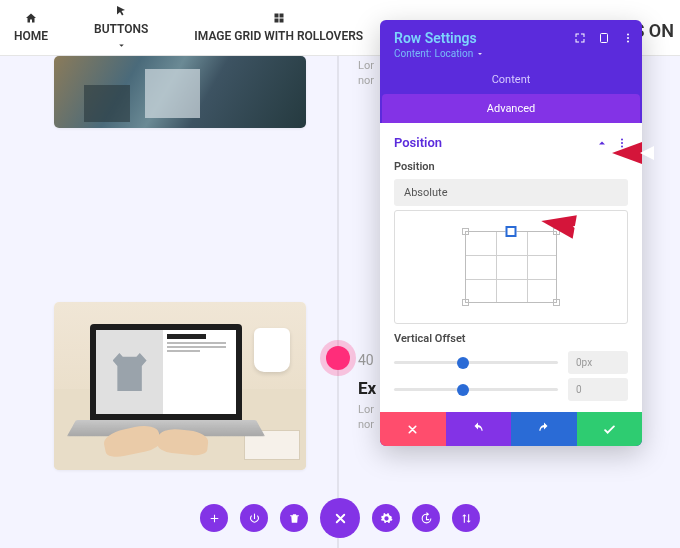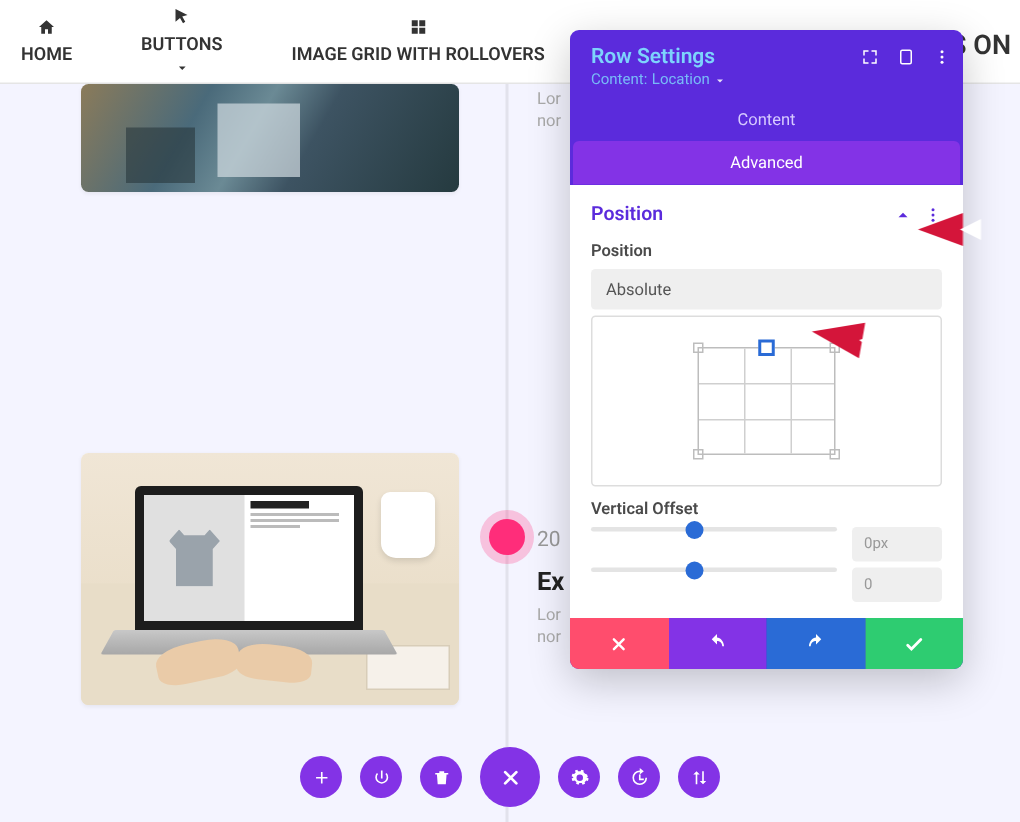--- a/index.html
+++ b/index.html
@@ -59,21 +59,21 @@
   .fld-label { font-size:11px; font-weight:600; color:#4a4a4a; margin:8px 0 6px; }
   .dropdown { background:#efefef; font-size:11px; color:#555; padding:7px 10px; border-radius:3px; position:relative; }
   .loc-box { border:1px solid #ddd; height:114px; border-radius:3px; position:relative; margin-top:4px; }
   .grid9 { position:absolute; left:50%; top:50%; transform:translate(-50%,-50%); width:92px; height:72px; border:1px solid #bdbdbd; }
   .grid9::before, .grid9::after { content:""; position:absolute; background:#cfcfcf; }
   .grid9::before { left:33%; top:0; width:1px; height:100%; box-shadow:31px 0 0 #cfcfcf; }
   .grid9::after { top:33%; left:0; height:1px; width:100%; box-shadow:0 24px 0 #cfcfcf; }
   .anchor { position:absolute; width:11px; height:11px; border:2px solid #2a6bd6; background:#fff; top:-6px; left:50%; transform:translateX(-50%); }
   .corners span{ position:absolute; width:7px; height:7px; border:1px solid #bdbdbd;}
   .corners .tl{top:-4px;left:-4px}.corners .tr{top:-4px;right:-4px}.corners .bl{bottom:-4px;left:-4px}.corners .br{bottom:-4px;right:-4px}
-  .slider-row { display:flex; gap:10px; margin-top:4px; }
+  .slider-row { display:flex; align-items:center; gap:10px; margin-top:4px; }
   .slider { flex:1; height:3px; background:#e4e4e4; border-radius:2px; position:relative; }
   .slider .knob { position:absolute; left:42%; top:50%; width:12px; height:12px; background:#2a6bd6; border-radius:50%; transform:translate(-50%,-50%); }
   .numbox { width:60px; background:#efefef; color:#999; font-size:10px; padding:6px 8px; border-radius:3px; }
 
   .panel-foot { display:flex; height:34px; }
   .fbtn { flex:1; display:flex; align-items:center; justify-content:center; color:#fff; cursor:pointer; }
   .fbtn.cancel{background:#ff4d6d}.fbtn.undo{background:#8333e6}.fbtn.redo{background:#2a6bd6}.fbtn.save{background:#2ecc71}
 
   .arrow { position:absolute; width:0; height:0; }
   .arrow.a1 { left:612px; top:142px; border-top:11px solid transparent; border-bottom:11px solid transparent; border-right:30px solid #d4153a; }
@@ -141,21 +141,21 @@
       <div class="hands"></div>
         <div class="hands2"></div>
     </div>
   </div>
 </div>
 
 <div class="ruler"></div>
 <div class="marker"></div>
 <div class="rt-lorem2" style="white-space:pre-line">Lor
 nor</div>
-<div class="rt-year">20</div>
+<div class="rt-year">40</div>
 <div class="rt-title">Ex</div>
 <div class="rt-lorem" style="white-space:pre-line">Lor
 nor</div>
 
 <div class="panel">
   <div class="panel-head">
     <div class="panel-title">Row Settings</div>
     <div class="panel-preset">
       <span>Content:</span>
       <span>Location</span>

